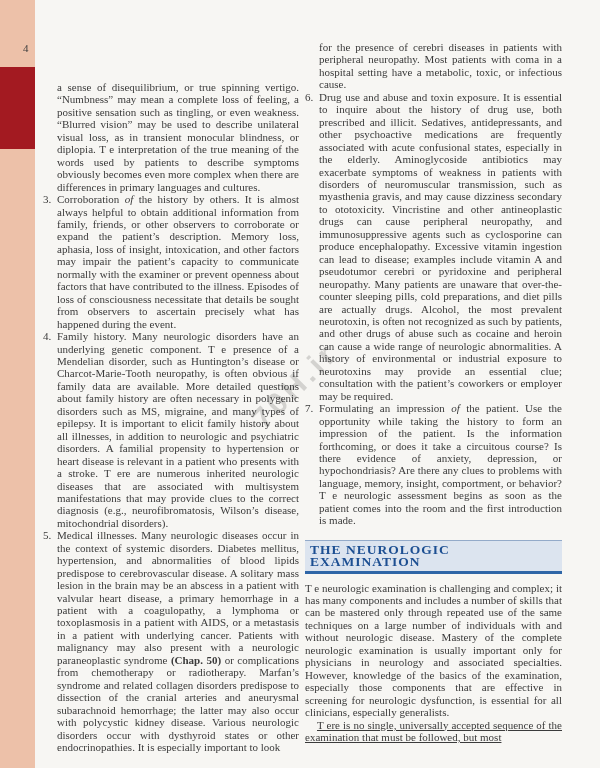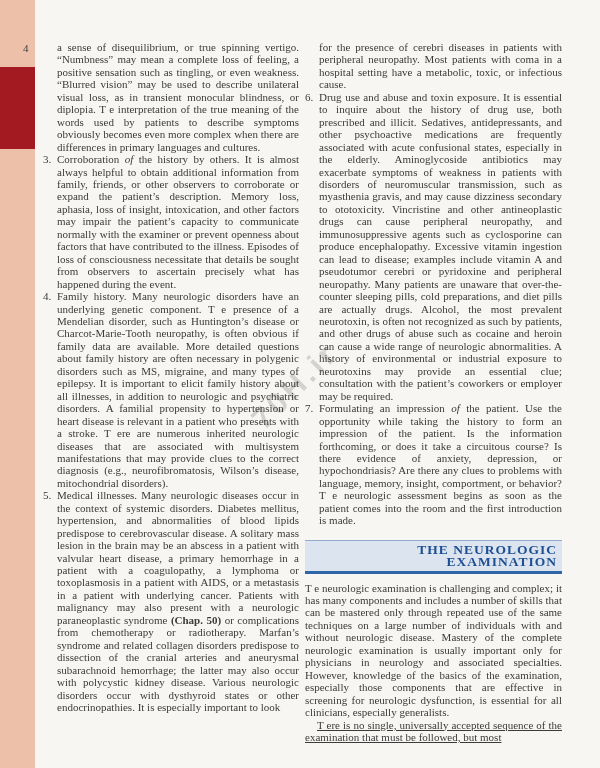--- a/index.html
+++ b/index.html
@@ -16,37 +16,37 @@
   html,body{margin:0;padding:0;}
   body{width:600px;height:768px;overflow:hidden;background:var(--page-bg);
        font-family:"Liberation Serif","DejaVu Serif",serif;color:var(--text);}
   .page{position:relative;width:600px;height:768px;background:var(--page-bg);}
 
   .stripe{position:absolute;left:0;top:0;width:35px;height:768px;background:var(--stripe);}
   .redblock{position:absolute;left:0;top:67px;width:35px;height:82px;background:var(--red);}
   .pagenum{position:absolute;left:23px;top:42px;font-size:11px;color:#3c3c3c;}
 
   .col{position:absolute;top:41px;font-size:11px;line-height:12.45px;text-align:justify;}
-  .col-left{left:43px;width:256px;}
+  .col-left{left:43px;width:256px;margin-top:40px;}
   .col-right{left:305px;width:257px;}
 
   p{margin:0;text-align:justify;}
   p.pad{padding-left:14px;}
   p.item{padding-left:14px;text-indent:-14px;}
   p.indent{text-indent:12px;text-decoration:underline;}
   .num{display:inline-block;width:14px;text-indent:0;}
 
   .sec-heading{
     background:var(--heading-bg);
     border-top:1px solid var(--heading-top);
     border-bottom:3px solid var(--heading-border);
     color:var(--heading-text);
     font-weight:bold;font-size:13.5px;letter-spacing:1px;
     padding:3px 5px 2px 5px;margin:13px 0 8px 0;
-    text-align:right;
+    text-align:left;
   }
 
   .watermark{
     position:absolute;left:212px;top:368px;width:170px;height:40px;
     transform:rotate(-45deg);
     font-family:"Liberation Sans","DejaVu Sans",sans-serif;
     font-weight:bold;font-size:30px;letter-spacing:4px;
     color:var(--watermark);opacity:.5;mix-blend-mode:multiply;
     text-align:center;pointer-events:none;z-index:4;
   }

